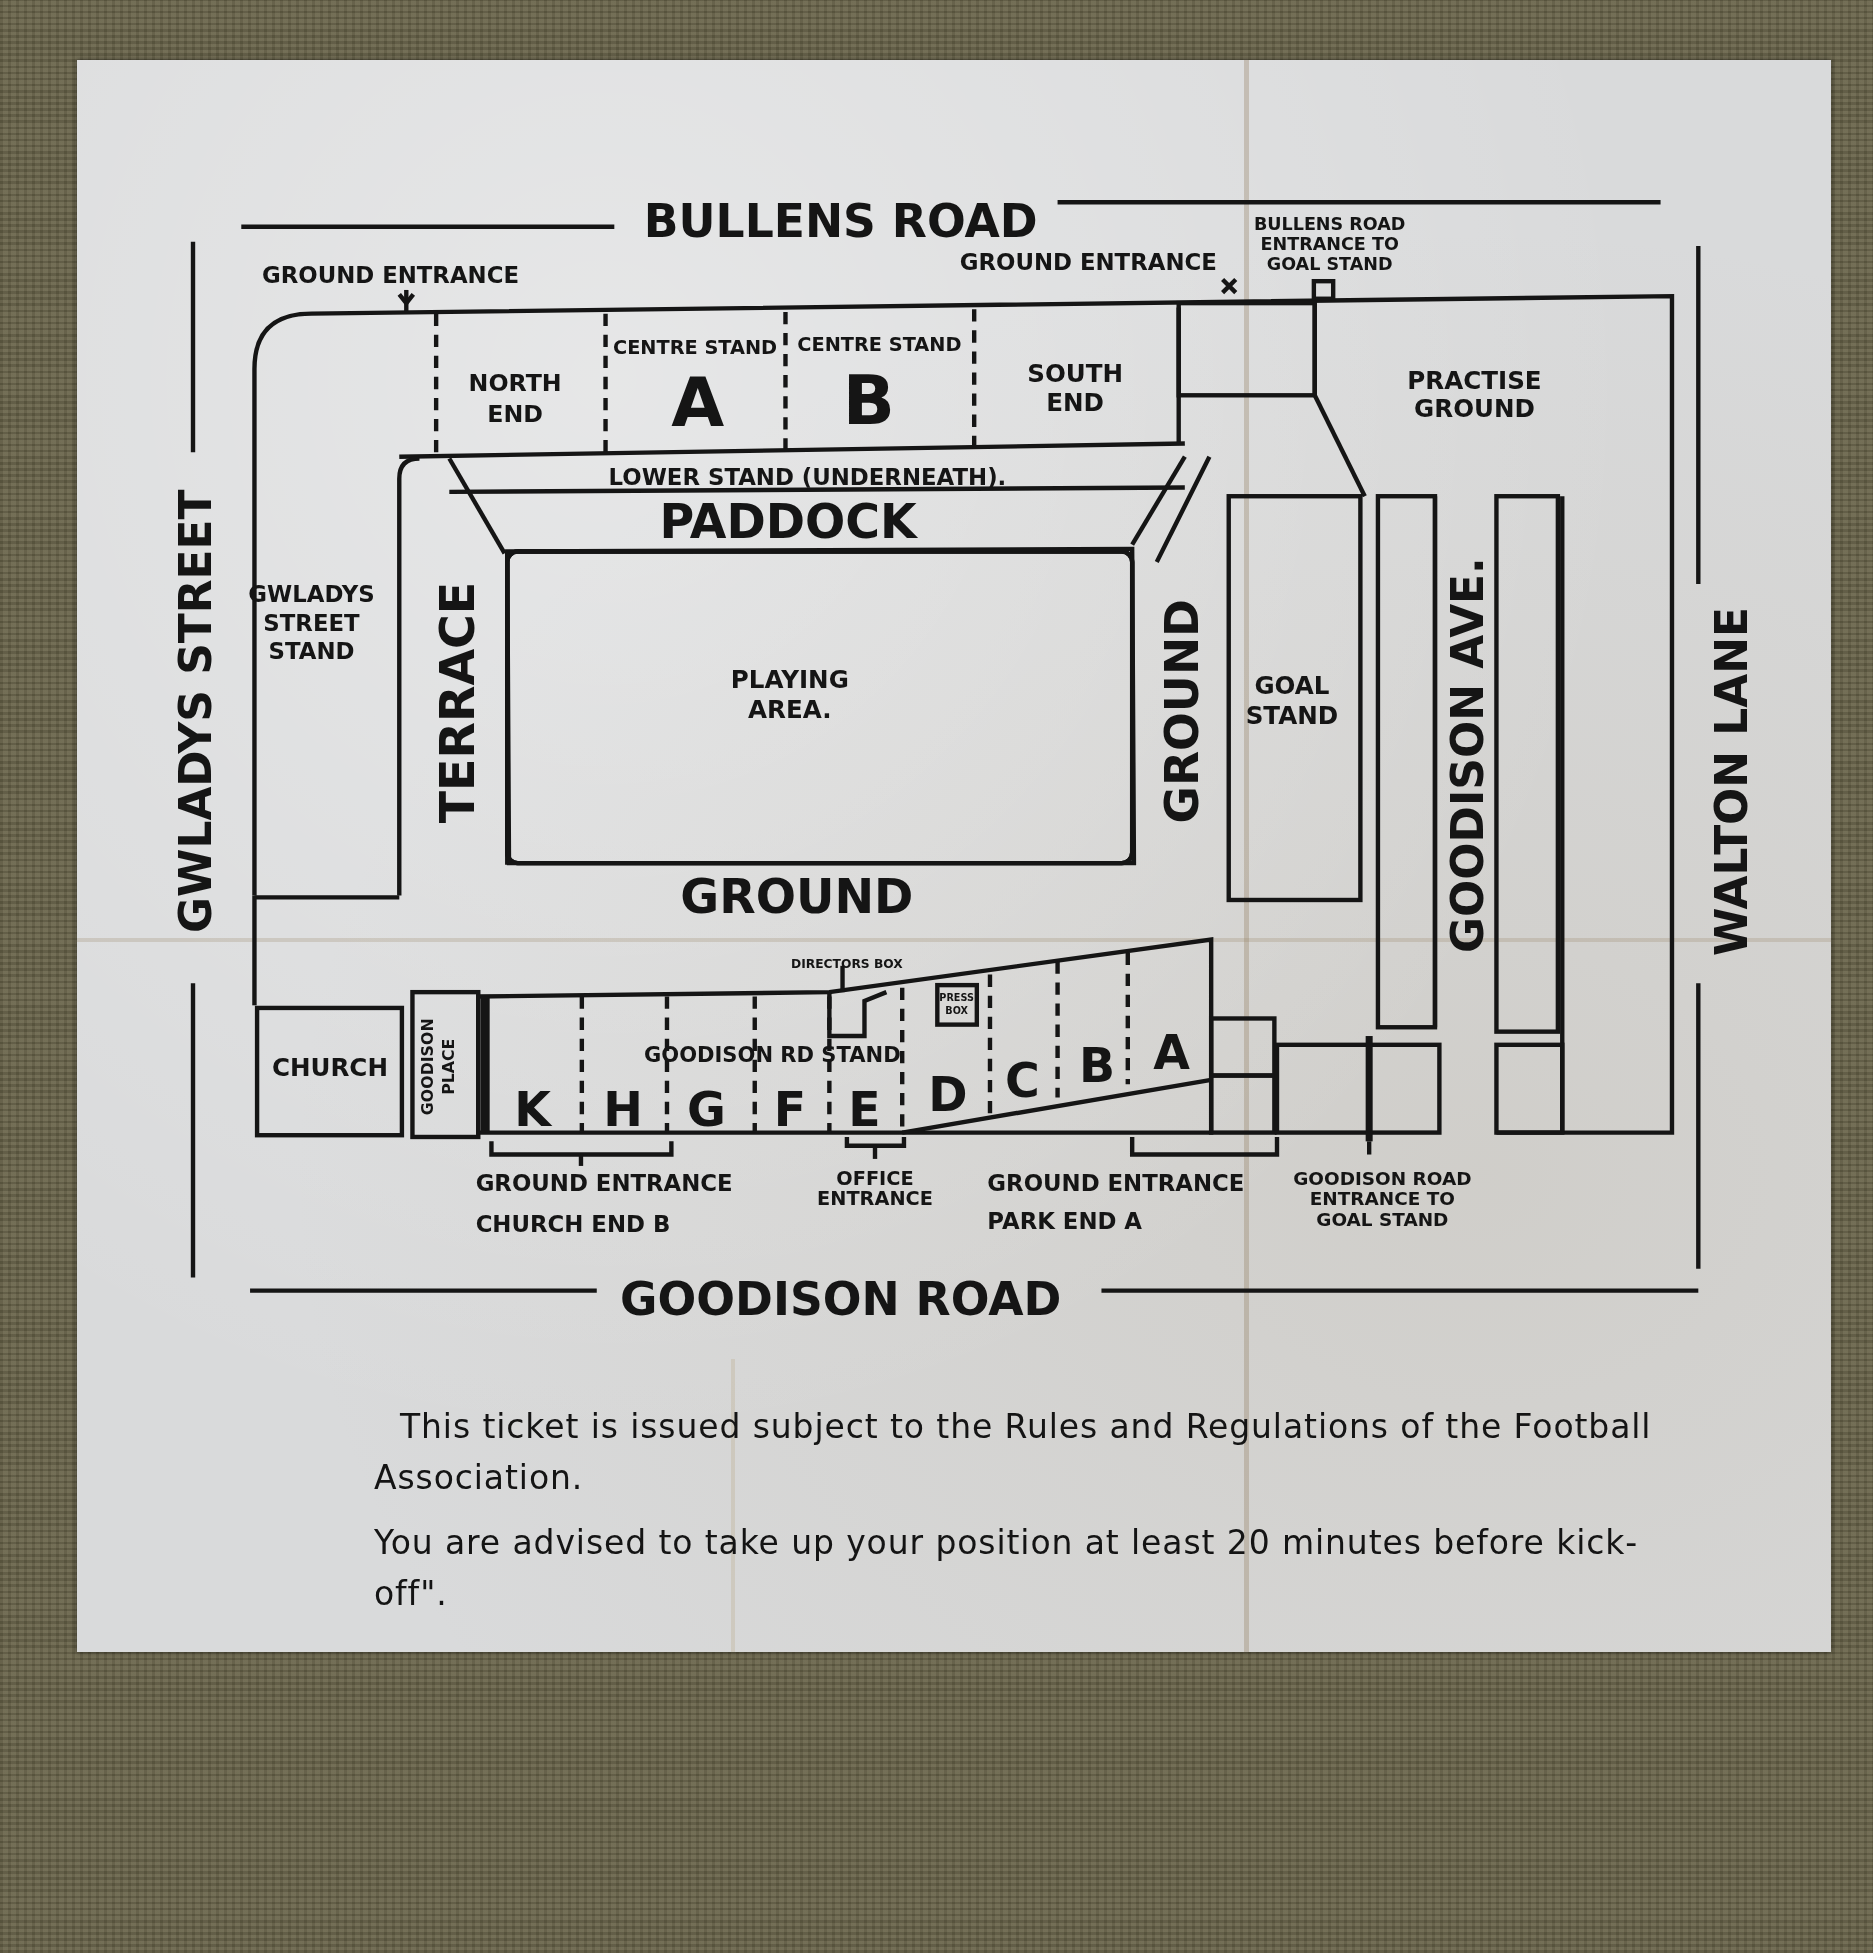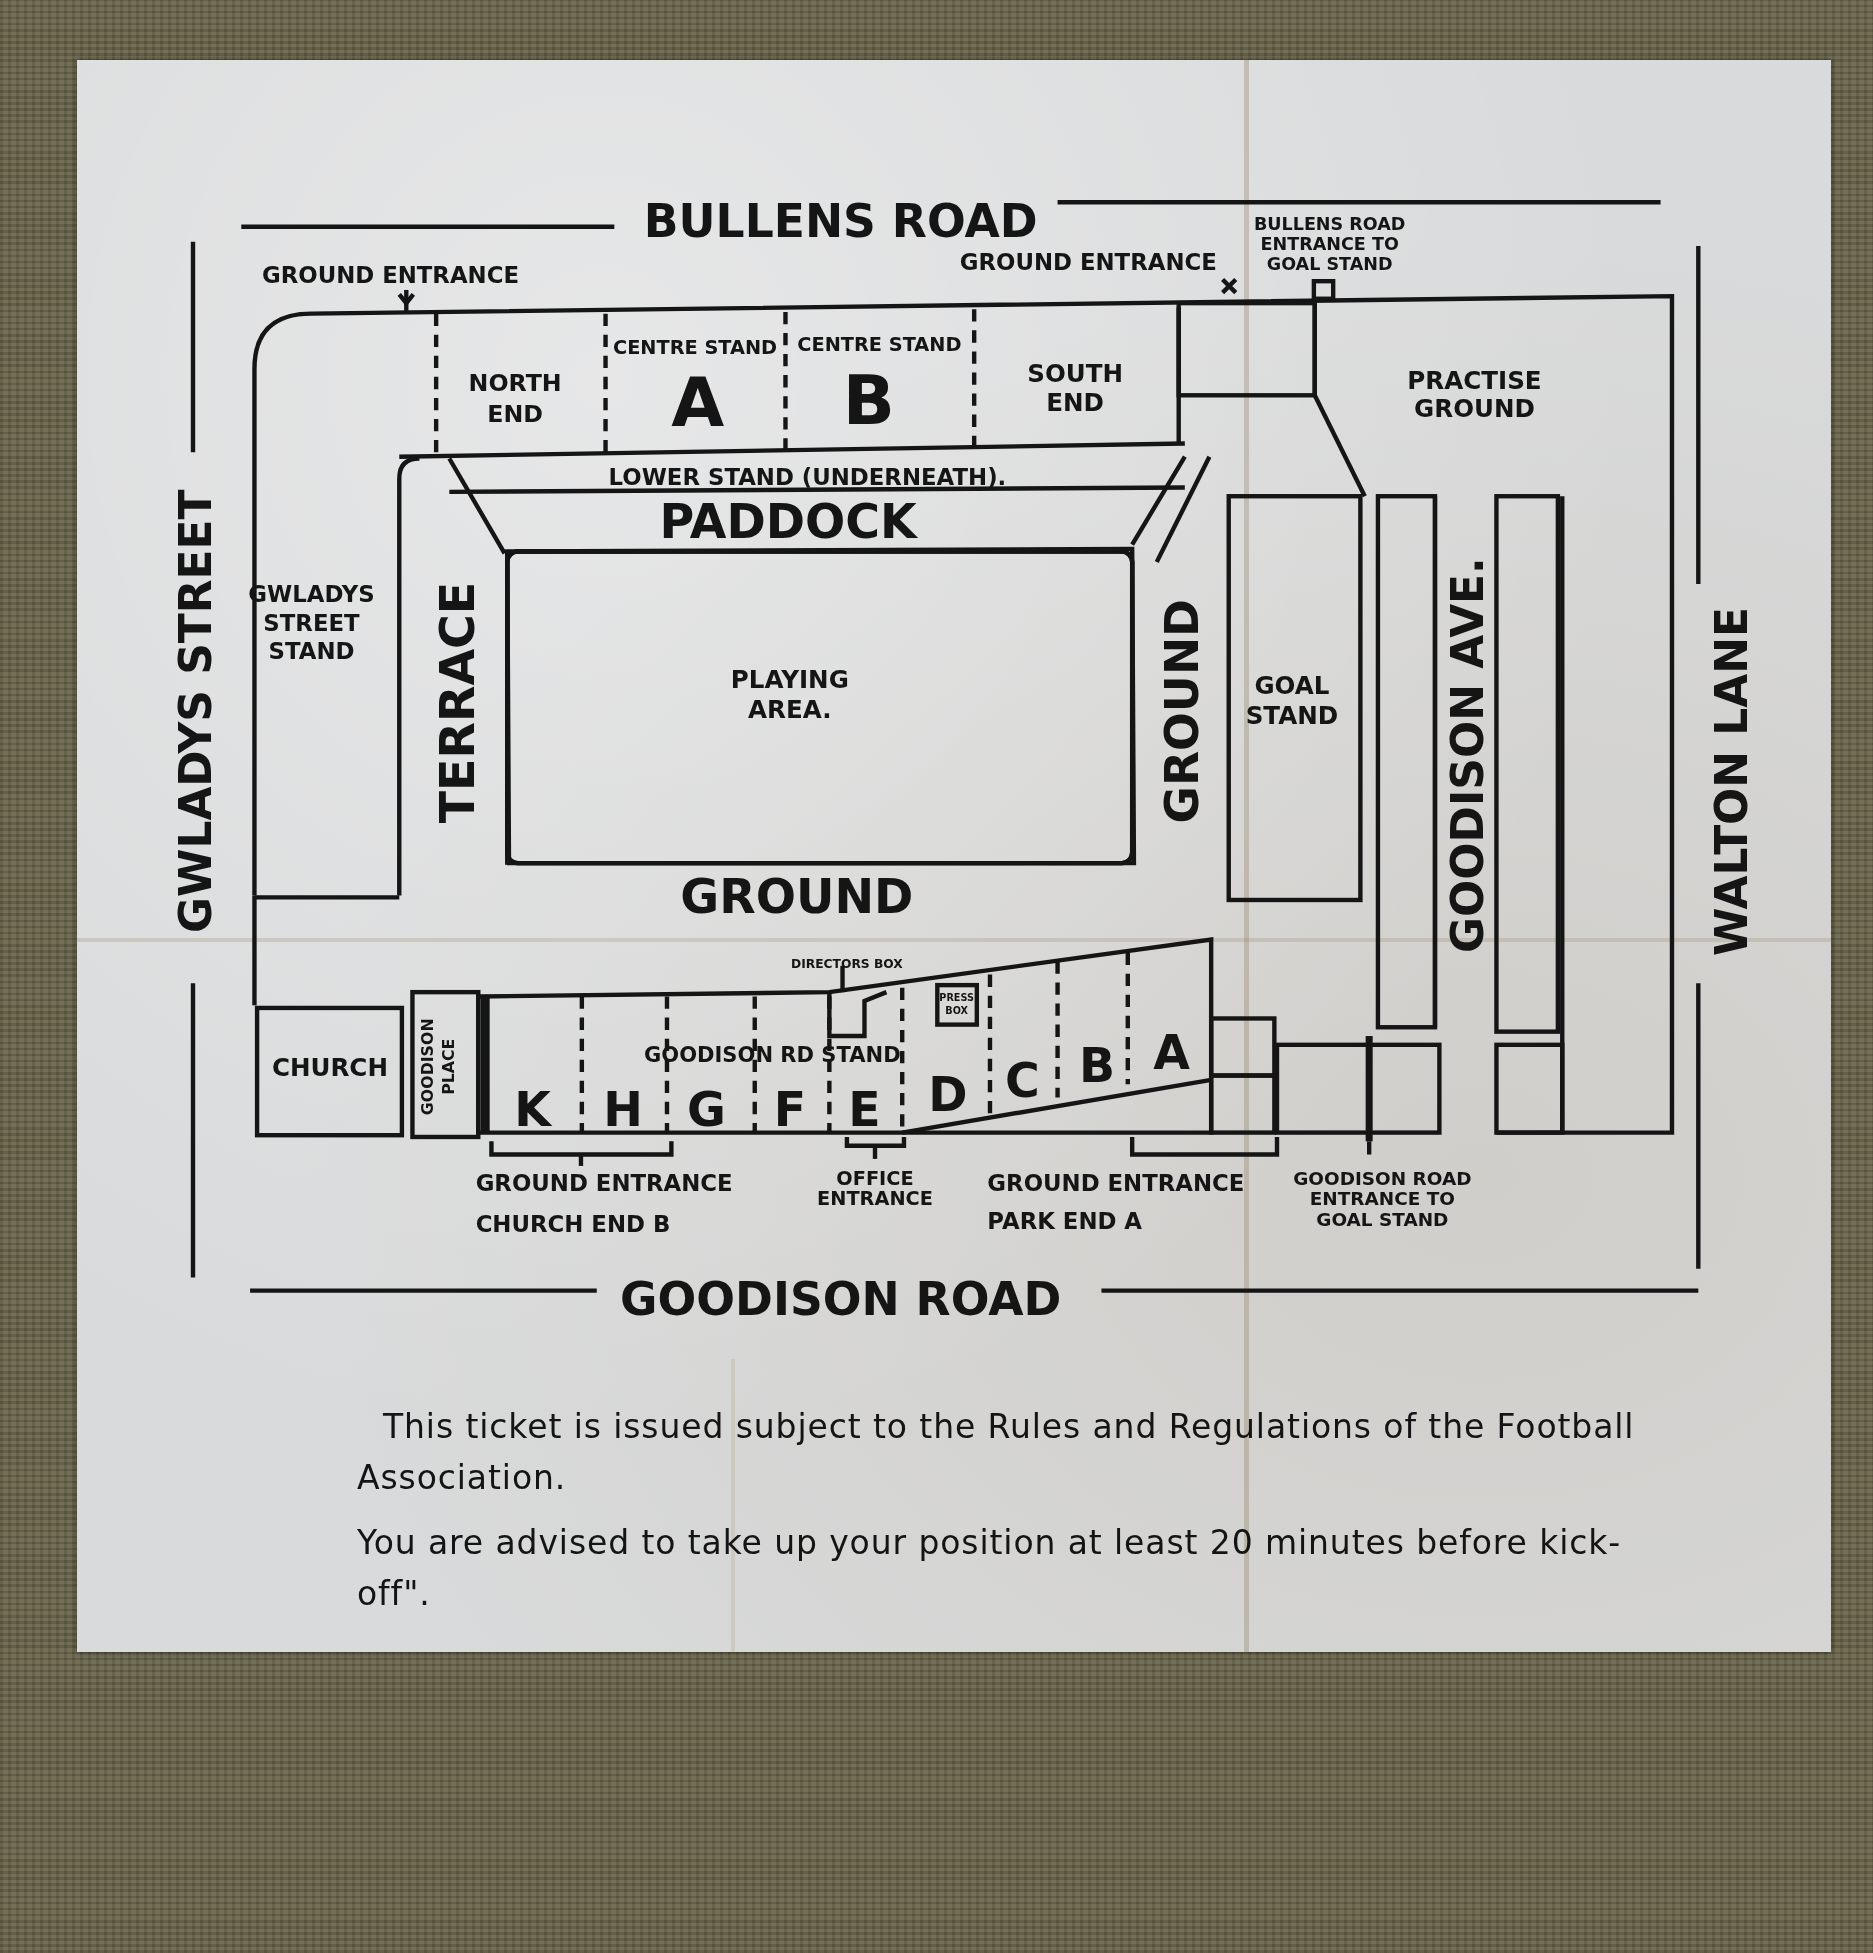--- a/index.html
+++ b/index.html
@@ -11,21 +11,21 @@
   .ticket{position:absolute;left:77px;top:60px;width:1754px;height:1592px;background:#d9dadb;
     box-shadow:0 0 5.3px rgba(0,0,0,.5);overflow:hidden;}
   .ticket:before{content:"";position:absolute;inset:0;background:
     radial-gradient(ellipse at 30% 20%,rgba(255,255,255,.35),transparent 60%),
     radial-gradient(ellipse at 80% 70%,rgba(180,170,150,.25),transparent 60%);}
   .fold-v{position:absolute;left:1167px;top:0;width:5.3px;height:100%;background:rgba(150,130,100,.35);}
   .fold-v2{position:absolute;left:654px;top:1299px;width:3.5px;height:553px;background:rgba(180,160,120,.25);}
   .fold-h{position:absolute;left:0;top:878px;width:100%;height:4.4px;background:rgba(150,130,100,.25);}
   svg.map{position:absolute;left:0;top:0;}
   .t{font-family:"DejaVu Sans",sans-serif;fill:#151515;font-weight:bold;}
-  .terms{position:absolute;left:280px;top:1341px;width:1290px;font-family:"DejaVu Sans",sans-serif;
+  .terms{position:absolute;left:297px;top:1341px;width:1290px;font-family:"DejaVu Sans",sans-serif;
     font-size:33px;color:#141414;line-height:51px;letter-spacing:0.9px;}
   .terms p{margin:0 0 14px 0;}
   .terms .p1{text-indent:26px;}
 </style>
 </head>
 <body>
 
 <div class="carpet"></div>
 
 <div class="ticket">

